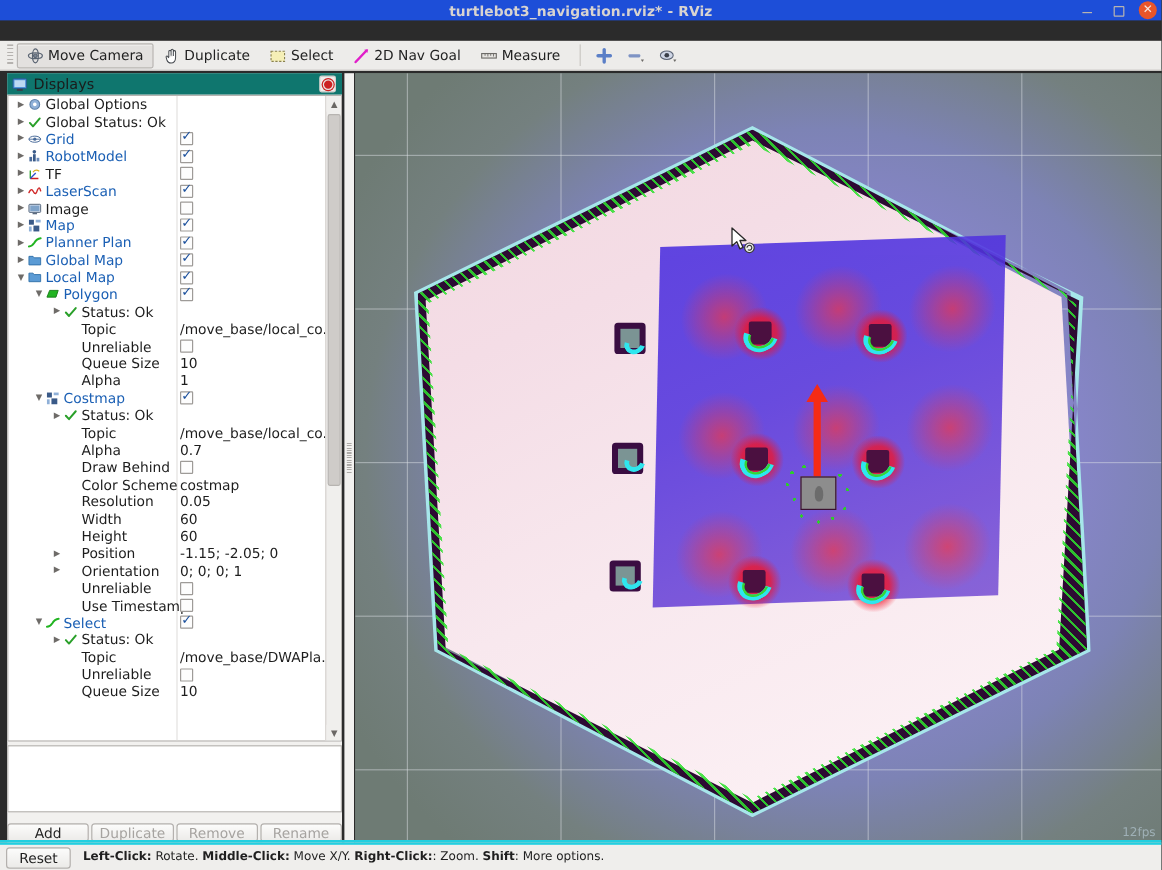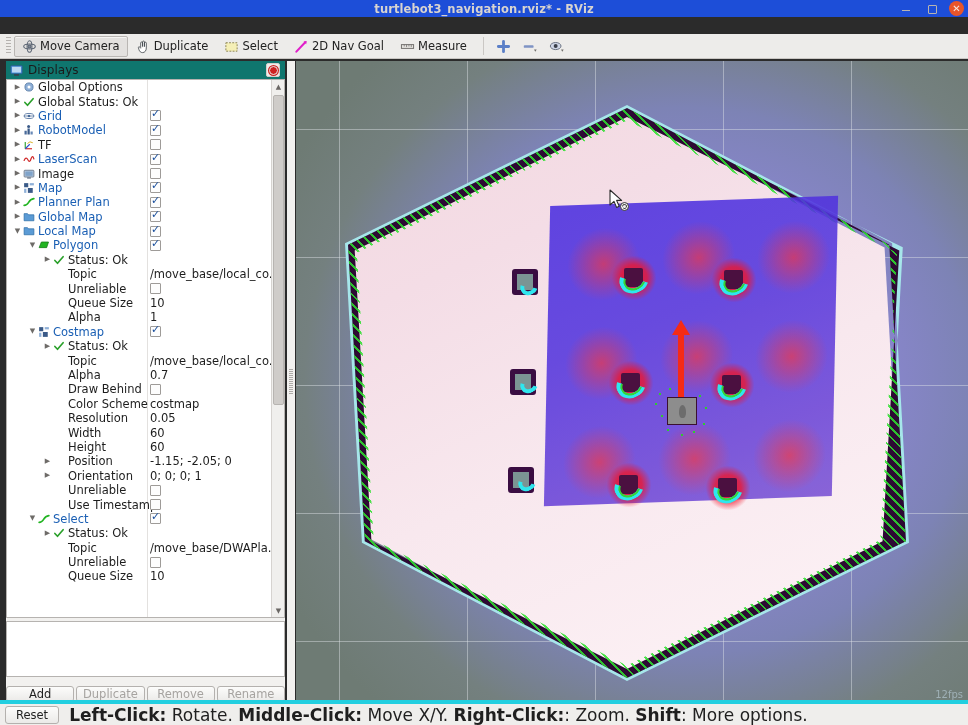--- a/index.html
+++ b/index.html
@@ -337,21 +337,21 @@
     display: flex; align-items: center; padding-left: 5px; gap: 10px;
     border-top: 2px solid #22cfe0;
   }
   .reset-btn {
     height: 18px; padding: 0 10px;
     display: flex; align-items: center;
     font-size: 11.5px; color: #1f1f1f; cursor: default;
     background: linear-gradient(#fcfcfb, #ebeae8);
     border: 1px solid #b4b1ae; border-radius: 3px;
   }
-  .status-text { font-size: 17px; color: #1f1f1f; white-space: nowrap; }
+  .status-text { font-size: 10px; color: #1f1f1f; white-space: nowrap; }
   .status-text b { font-weight: bold; }
 
   .watermark {
     position: absolute; right: 2px; bottom: 6px;
     font-size: 19px; color: rgba(255,255,255,.72);
     white-space: nowrap; pointer-events: none;
     letter-spacing: .5px;
   }
   .fps {
     position: absolute; right: 5px; bottom: 2px;

